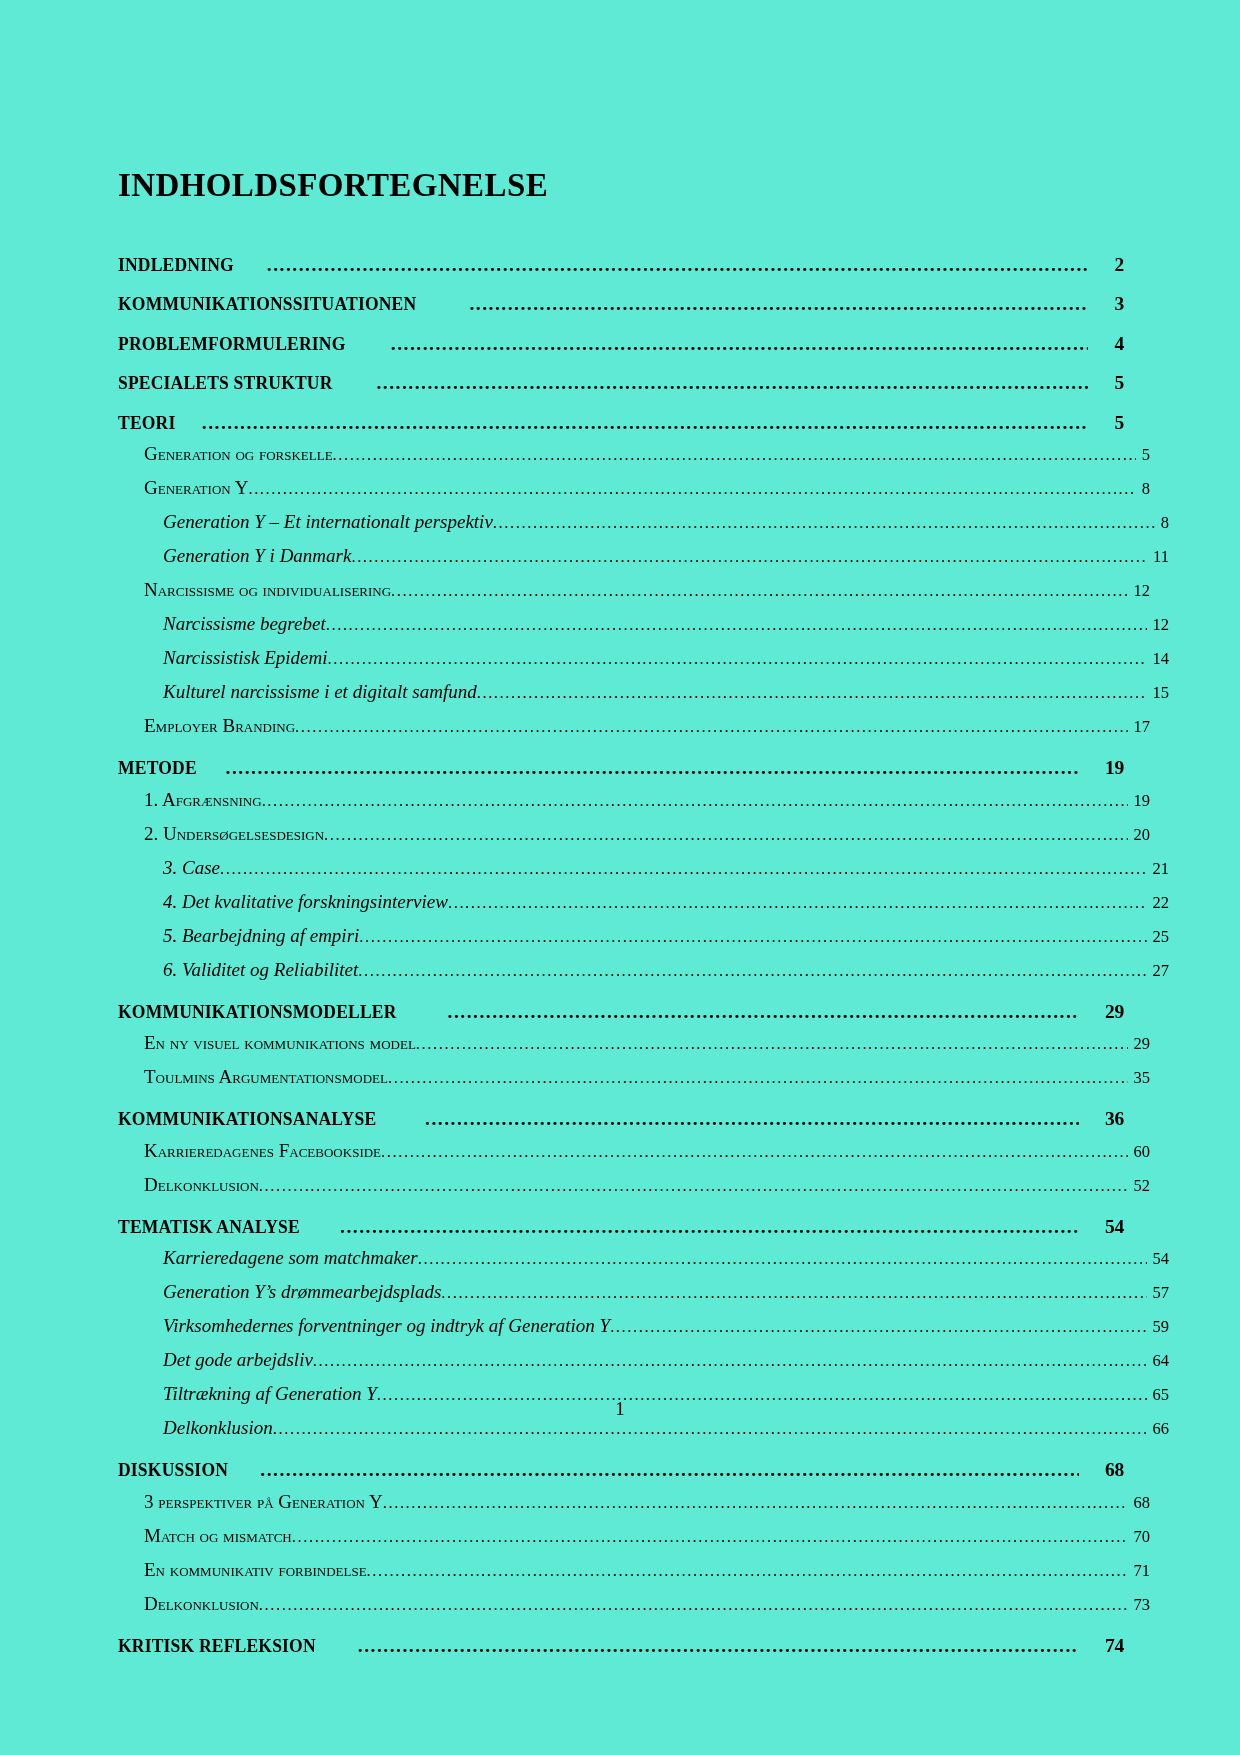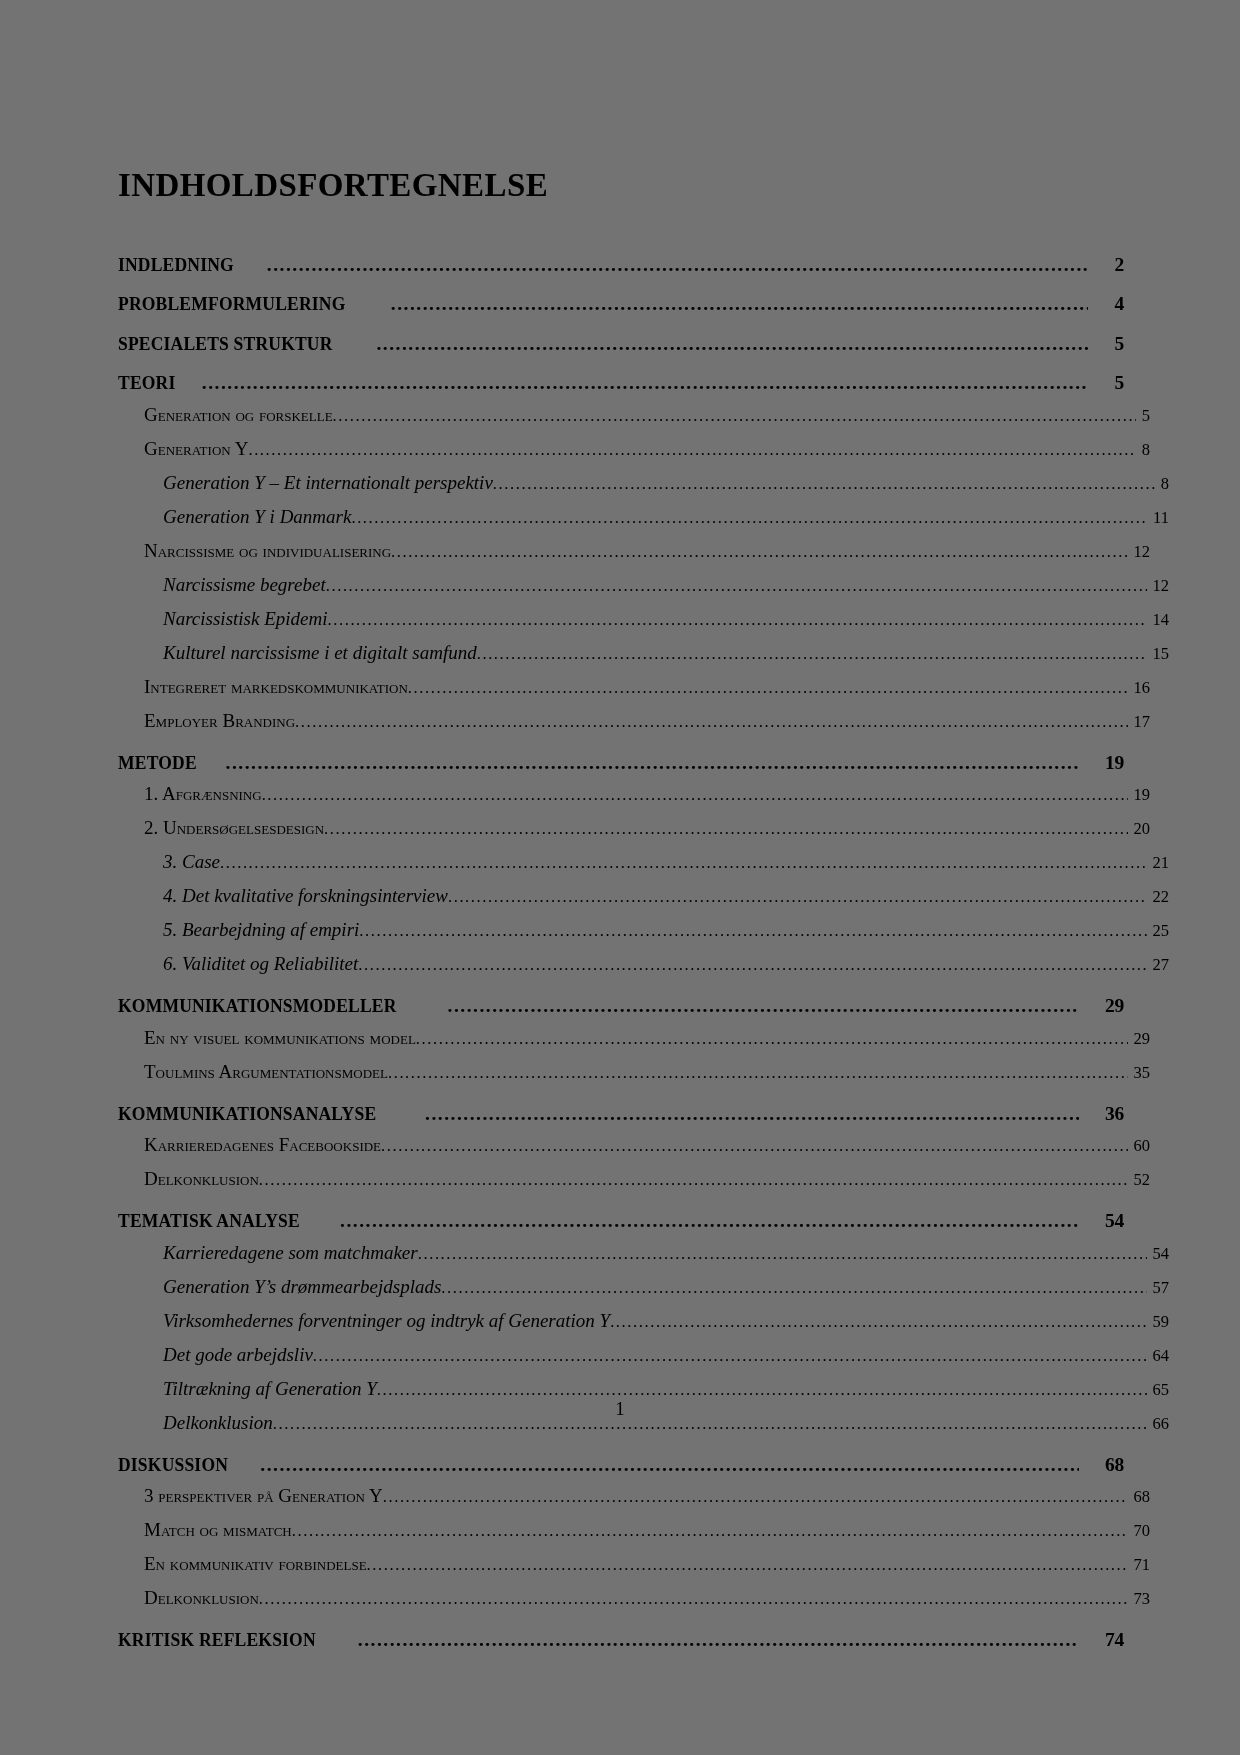--- a/index.html
+++ b/index.html
@@ -15,21 +15,21 @@
     position: relative;
     overflow: hidden;
   }
 
   .page {
     position: absolute;
     left: 0;
     top: 0;
     width: 1240px;
     height: 1755px;
-    background: #737373;
+    background: #5eead4;
   }
 
   .content {
     position: absolute;
     left: 118px;
     top: 168px;
     width: 1006px;
   }
 
   
@@ -145,20 +145,25 @@
 
     <h1 class="doc-title">INDHOLDSFORTEGNELSE</h1>
 
     <div id="toc-list">
         <div class="toc-entry lvl1 first">
           <span class="toc-label">INDLEDNING</span>
           <span class="toc-dots"></span>
           <span class="toc-page">2</span>
         </div>
         <div class="toc-entry lvl1">
+          <span class="toc-label">KOMMUNIKATIONSSITUATIONEN</span>
+          <span class="toc-dots"></span>
+          <span class="toc-page">3</span>
+        </div>
+        <div class="toc-entry lvl1">
           <span class="toc-label">PROBLEMFORMULERING</span>
           <span class="toc-dots"></span>
           <span class="toc-page">4</span>
         </div>
         <div class="toc-entry lvl1">
           <span class="toc-label">SPECIALETS STRUKTUR</span>
           <span class="toc-dots"></span>
           <span class="toc-page">5</span>
         </div>
         <div class="toc-entry lvl1">
@@ -198,25 +203,20 @@
         </div>
         <div class="toc-entry lvl3">
           <span class="toc-label">Narcissistisk Epidemi</span>
           <span class="toc-dots"></span>
           <span class="toc-page">14</span>
         </div>
         <div class="toc-entry lvl3">
           <span class="toc-label">Kulturel narcissisme i et digitalt samfund</span>
           <span class="toc-dots"></span>
           <span class="toc-page">15</span>
-        </div>
-        <div class="toc-entry lvl2">
-          <span class="toc-label">Integreret markedskommunikation</span>
-          <span class="toc-dots"></span>
-          <span class="toc-page">16</span>
         </div>
         <div class="toc-entry lvl2">
           <span class="toc-label">Employer Branding</span>
           <span class="toc-dots"></span>
           <span class="toc-page">17</span>
         </div>
         <div class="toc-entry lvl1">
           <span class="toc-label">METODE</span>
           <span class="toc-dots"></span>
           <span class="toc-page">19</span>

